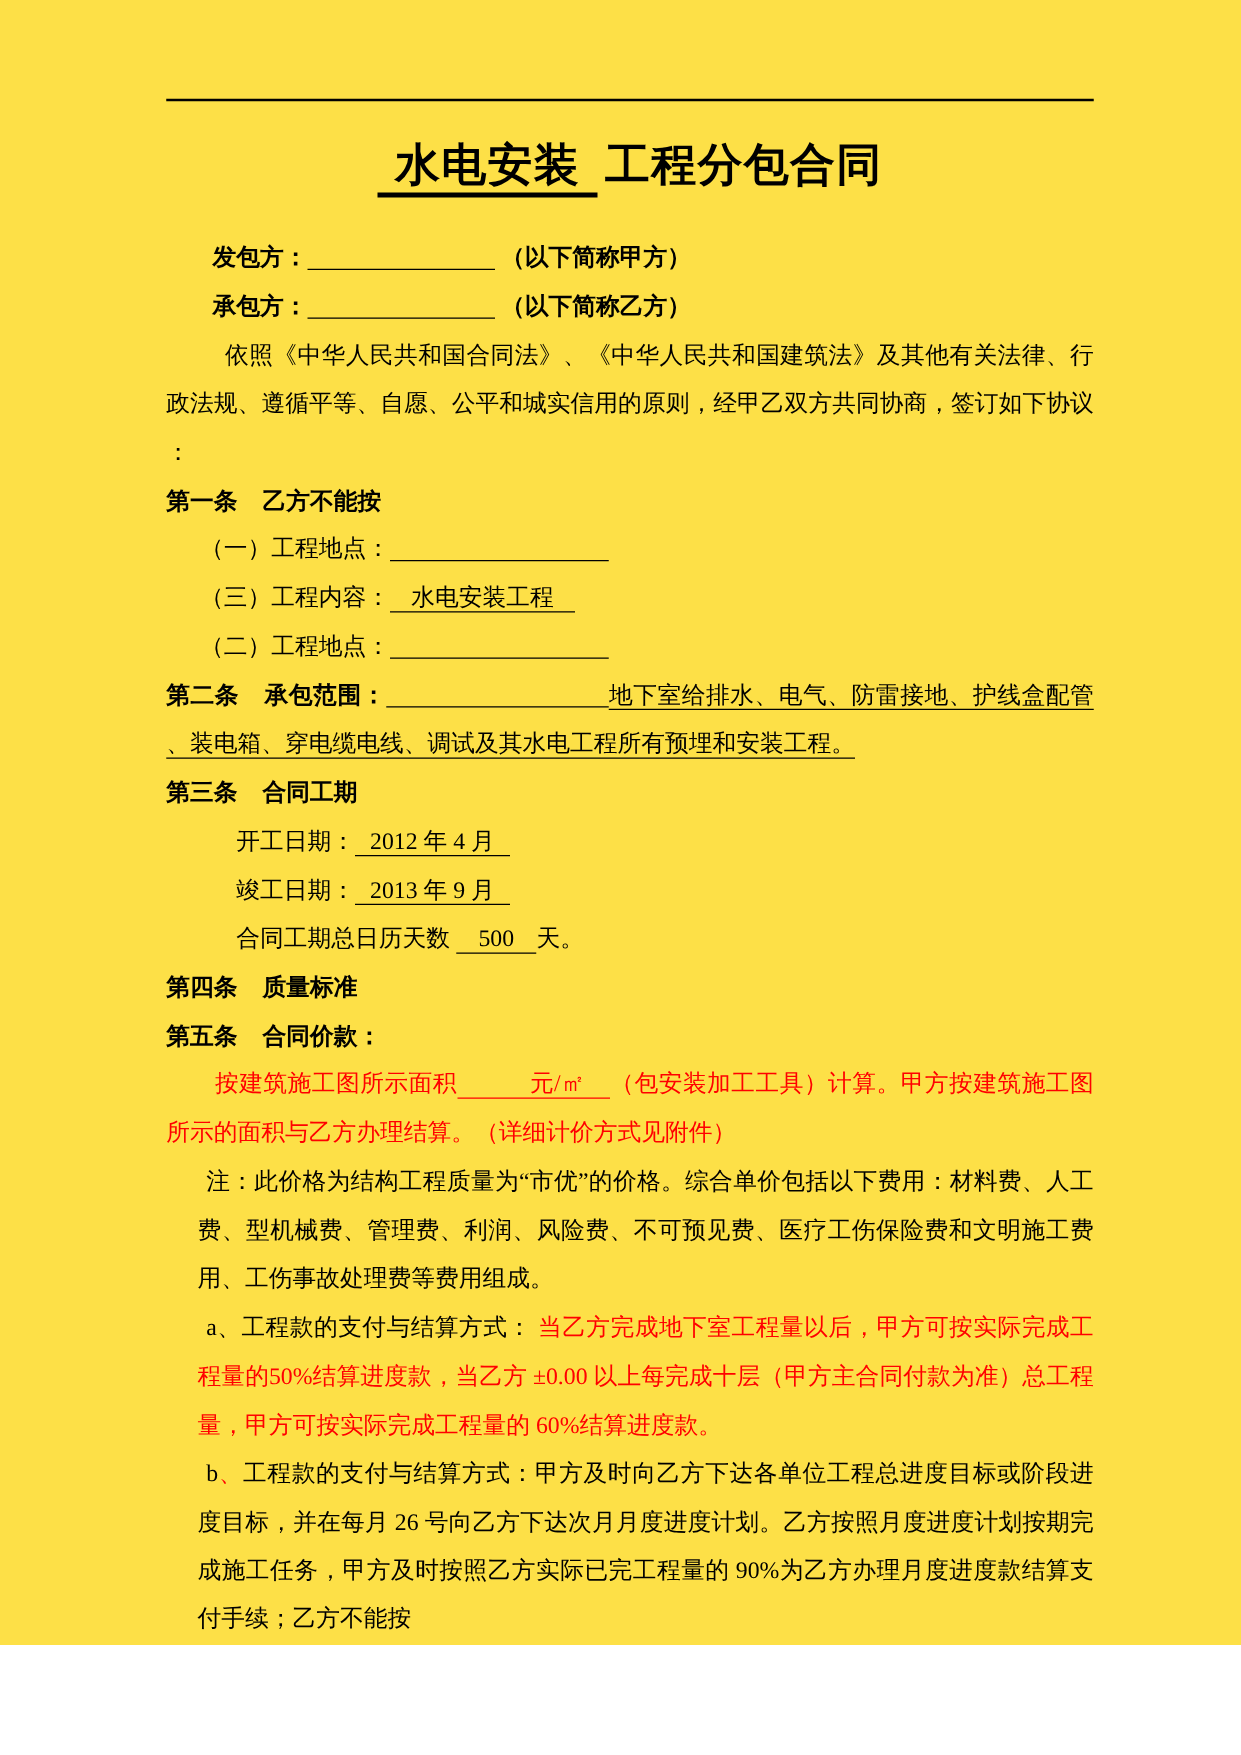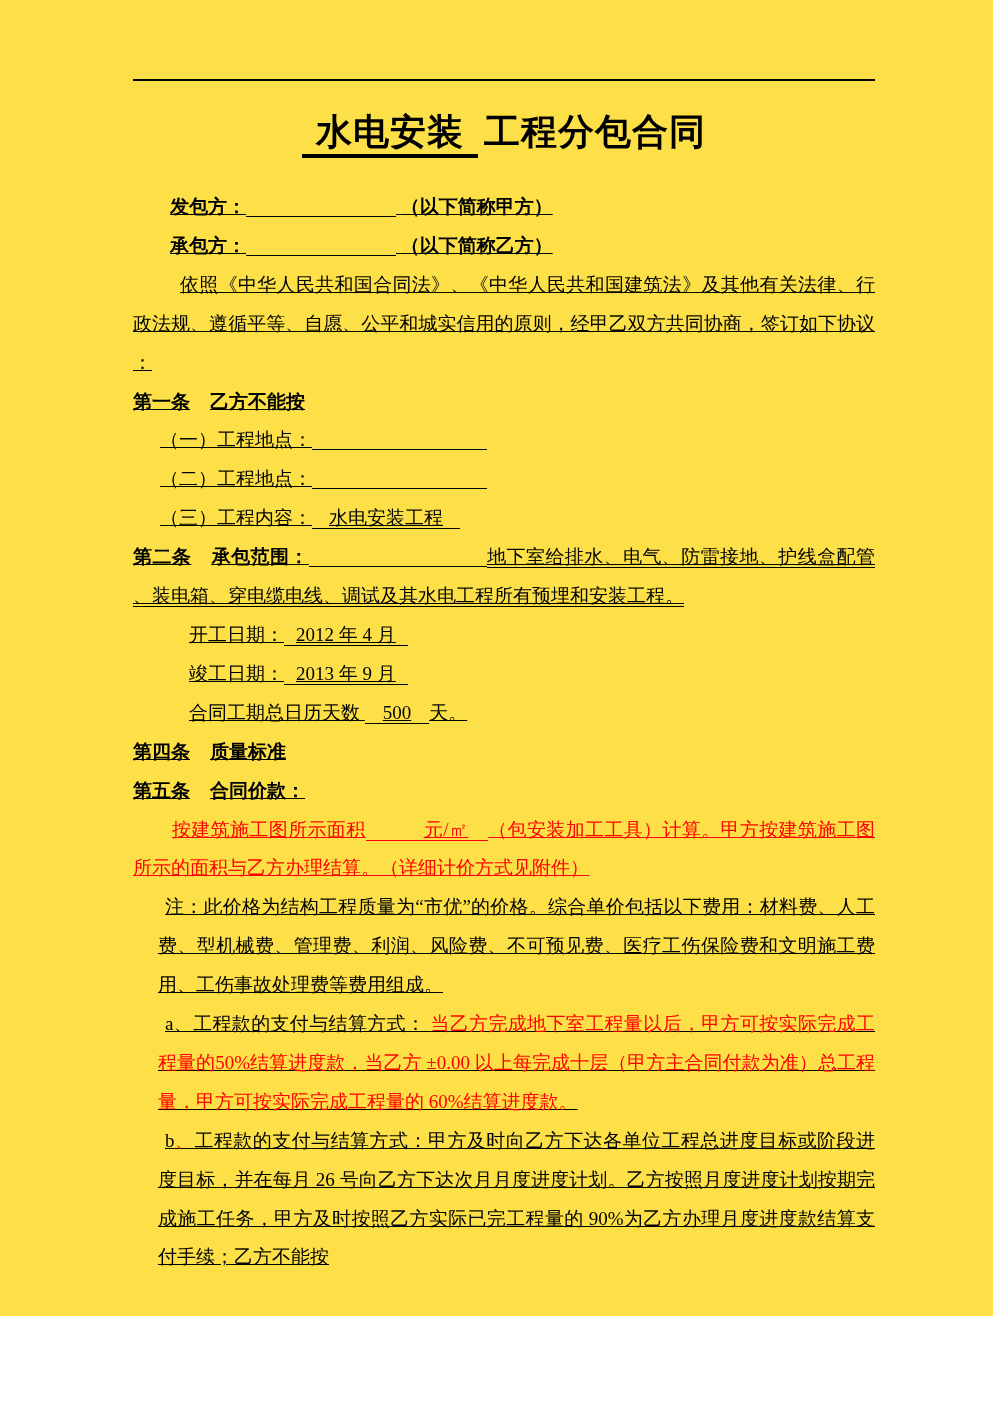--- a/index.html
+++ b/index.html
@@ -26,21 +26,21 @@
     font-weight:bold;
     line-height:52px;
     letter-spacing:1px;
     white-space:nowrap;
   }
   .title-underline{
     border-bottom:4px solid #000000;
     padding:0 14px 2px 14px;
   }
   .title-rest{margin-left:6px;}
-  p{margin:0;line-height:38.9px;text-decoration:underline;}
+  p{margin:0;line-height:38.9px;}
   .bold{font-weight:bold;}
   .red{color:#ff0000;}
   .jp{text-align:justify;line-break:anywhere;overflow-wrap:anywhere;}
   .heading{font-weight:bold;}
   .hgap{display:inline-block;width:20px;}
   .ind-party{padding-left:37px;}
   .preamble{text-indent:47px;}
   .ind-item{padding-left:27px;}
   .ind-date{padding-left:56px;}
   .ind-red{text-indent:39px;}
@@ -73,26 +73,27 @@
   <p class="bold ind-party"><span>发包方：</span><span class="blank w150"></span> <span>（以下简称甲方）</span></p>
 
   <p class="bold ind-party"><span>承包方：</span><span class="blank w150"></span> <span>（以下简称乙方）</span></p>
 
   <p class="jp preamble">依照《中华人民共和国合同法》、《中华人民共和国建筑法》及其他有关法律、行政法规、遵循平等、自愿、公平和城实信用的原则，经甲乙双方共同协商，签订如下协议：</p>
 
   <p class="heading"><span>第一条</span><span class="hgap"></span><span>乙方不能按</span></p>
 
   <p class="ind-item"><span>（一）工程地点：</span><span class="blank w175"></span></p>
 
+  <p class="ind-item"><span>（三）工程内容：</span><span class="ubp-wide"><span>水电安装工程</span></span></p>
+
   <p class="ind-item"><span>（二）工程地点：</span><span class="blank w175"></span></p>
-
-  <p class="ind-item"><span>（三）工程内容：</span><span class="ubp-wide"><span>水电安装工程</span></span></p>
 
   <p class="jp"><span class="bold">第二条</span><span class="hgap"></span><span class="bold">承包范围：</span><span class="blank w178"></span><span class="ub">地下室给排水、电气、防雷接地、护线盒配管、装电箱、穿电缆电线、调试及其水电工程所有预埋和安装工程。</span></p>
 
+  <p class="heading"><span>第三条</span><span class="hgap"></span><span>合同工期</span></p>
 
   <p class="ind-date"><span>开工日期：</span><span class="ubp"><span>2012 年 4 月</span></span></p>
 
   <p class="ind-date"><span>竣工日期：</span><span class="ubp"><span>2013 年 9 月</span></span></p>
 
   <p class="ind-date"><span>合同工期总日历天数</span> <span class="ubp-num"><span>500</span></span><span>天。</span></p>
 
   <p class="heading"><span>第四条</span><span class="hgap"></span><span>质量标准</span></p>
 
 

